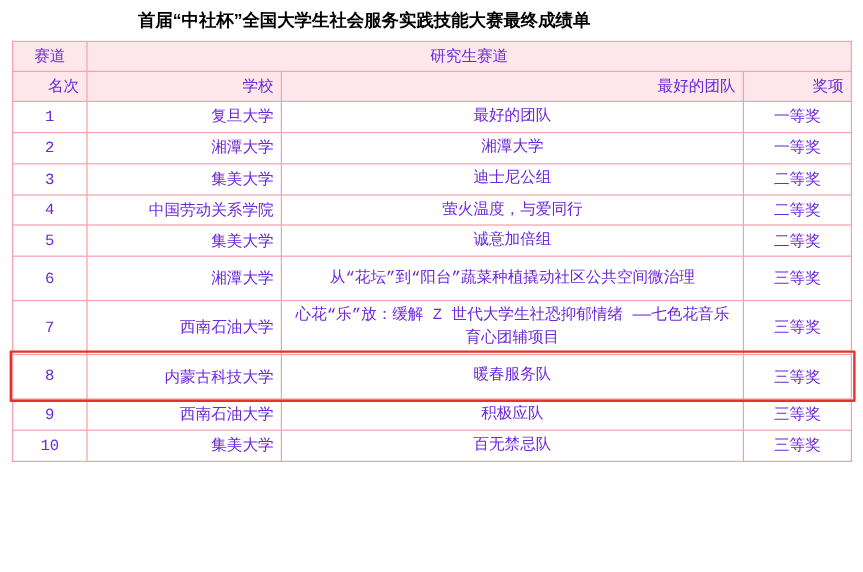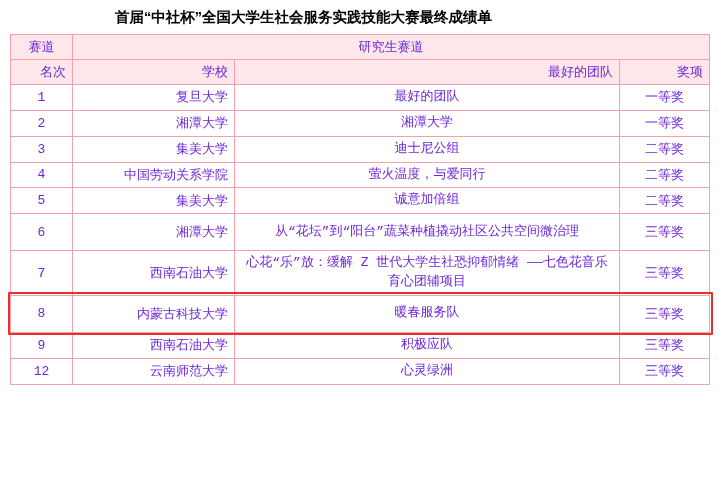--- a/index.html
+++ b/index.html
@@ -174,23 +174,23 @@
         <td class="c-team-cell">暖春服务队</td>
         <td class="c-award-cell">三等奖</td>
       </tr>
       <tr class="body-row">
         <td class="c-rank-cell">9</td>
         <td class="c-school-cell">西南石油大学</td>
         <td class="c-team-cell">积极应队</td>
         <td class="c-award-cell">三等奖</td>
       </tr>
       <tr class="body-row">
-        <td class="c-rank-cell">12</td>
-        <td class="c-school-cell">云南师范大学</td>
-        <td class="c-team-cell">心灵绿洲</td>
+        <td class="c-rank-cell">10</td>
+        <td class="c-school-cell">集美大学</td>
+        <td class="c-team-cell">百无禁忌队</td>
         <td class="c-award-cell">三等奖</td>
       </tr>
     </tbody>
   </table>
 
   <div class="highlight-box" style="left: 7.5px; top: 292.406px; width: 705px; height: 43px; border-color: rgb(232, 49, 42);"></div>
 
 </div>
 
 </body></html>

